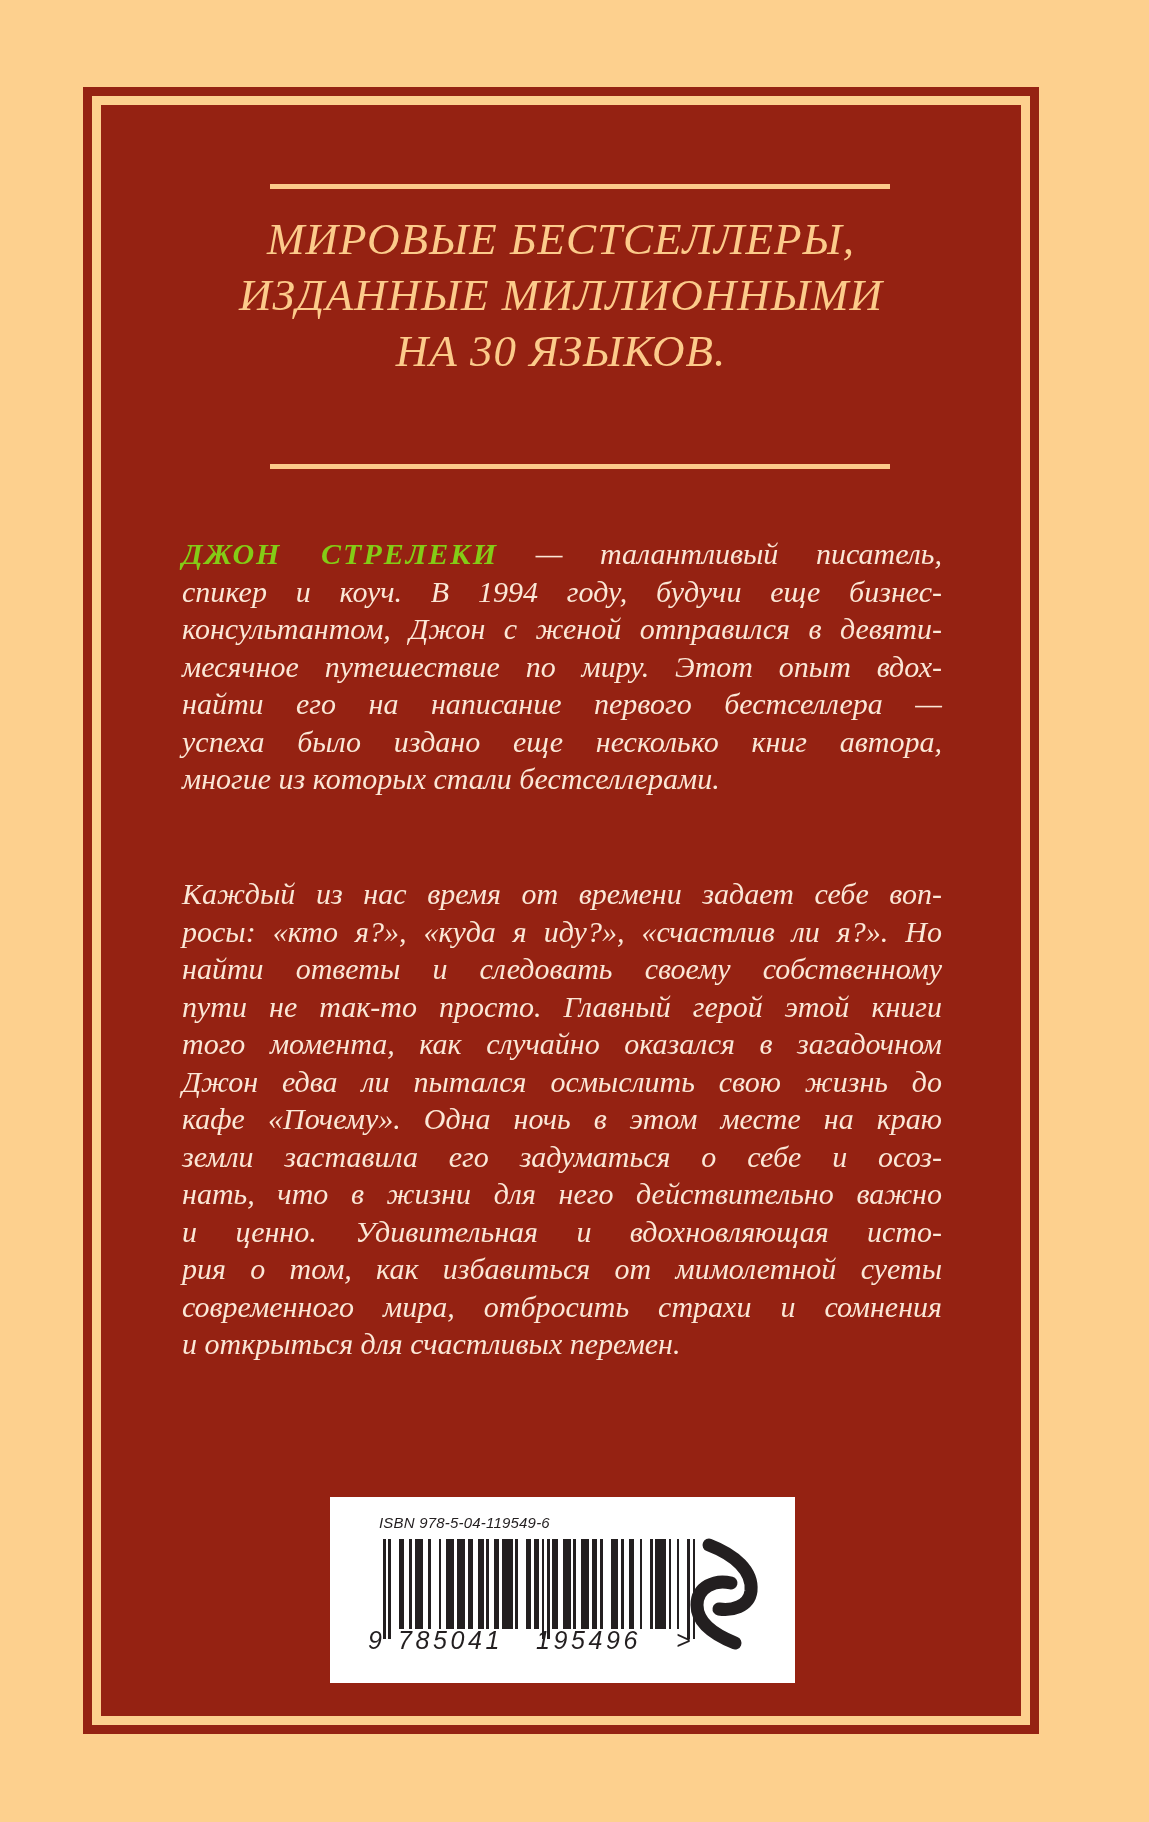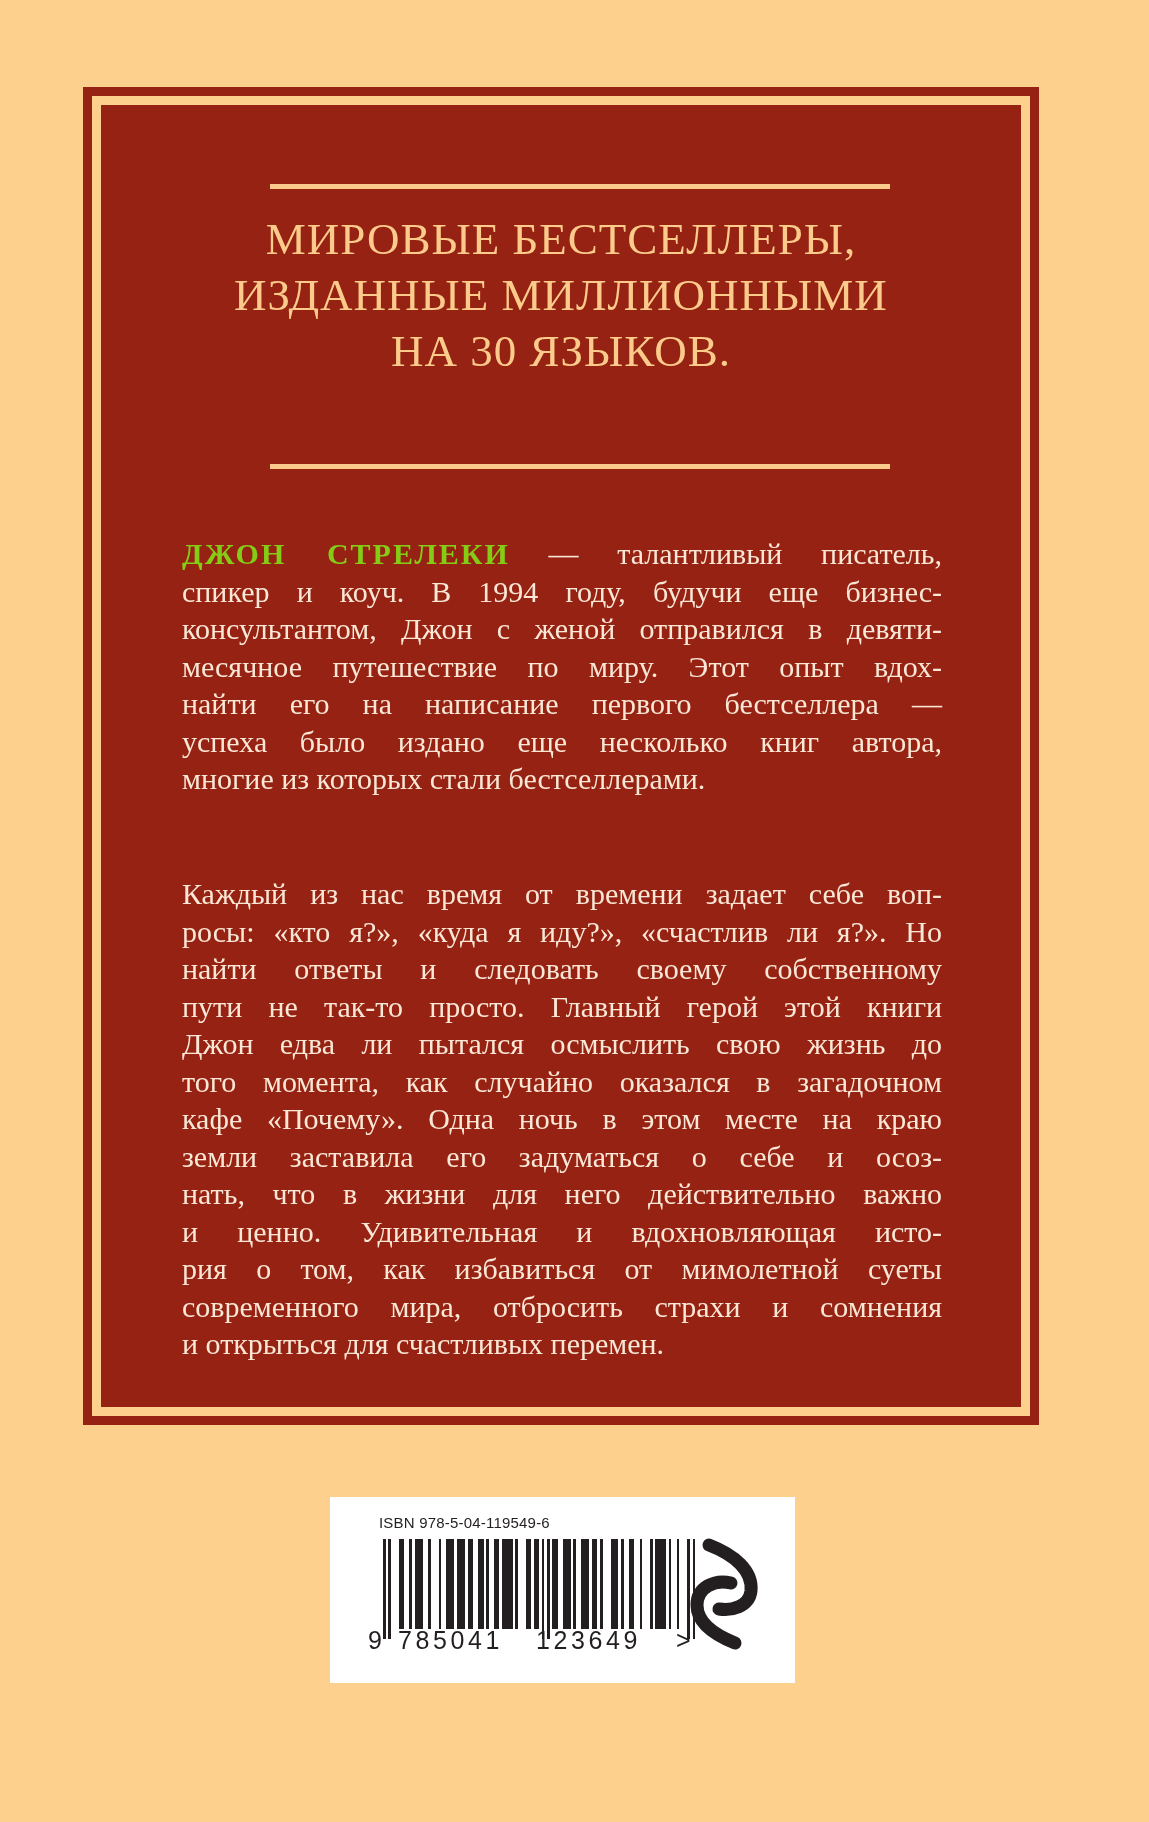--- a/index.html
+++ b/index.html
@@ -4,23 +4,24 @@
 <style>
   html, body { margin: 0; padding: 0; }
   body {
     width: 1149px; height: 1822px;
     background: #fdd08e;
     position: relative; overflow: hidden;
     font-family: "DejaVu Serif", "Liberation Serif", serif;
   }
   .outer-frame {
     position: absolute; left: 83px; top: 87px;
-    width: 956px; height: 1338px;
+    width: 956px; height: 1647px;
     background: #952212;
     box-sizing: border-box;
+    font-style: italic;
   }
   .cream-stripe {
     position: absolute; left: 9px; top: 9px; right: 9px; bottom: 9px;
     background: #fdd08e;
   }
   .inner-panel {
     position: absolute; left: 18px; top: 18px; right: 18px; bottom: 18px;
     background: #952212;
   }
   .rule {
@@ -108,22 +109,22 @@
       <span class="line">найти его на написание первого бестселлера —</span>
       <span class="line">успеха было издано еще несколько книг автора,</span>
       <span class="line last">многие из которых стали бестселлерами.</span>
     </div>
 
     <div class="body-text p2">
       <span class="line">Каждый из нас время от времени задает себе воп-</span>
       <span class="line">росы: «кто я?», «куда я иду?», «счастлив ли я?». Но</span>
       <span class="line">найти ответы и следовать своему собственному</span>
       <span class="line">пути не так-то просто. Главный герой этой книги</span>
+      <span class="line">того момента, как случайно оказался в загадочном</span>
       <span class="line">Джон едва ли пытался осмыслить свою жизнь до</span>
-      <span class="line">того момента, как случайно оказался в загадочном</span>
       <span class="line">кафе «Почему». Одна ночь в этом месте на краю</span>
       <span class="line">земли заставила его задуматься о себе и осоз-</span>
       <span class="line">нать, что в жизни для него действительно важно</span>
       <span class="line">и ценно. Удивительная и вдохновляющая исто-</span>
       <span class="line">рия о том, как избавиться от мимолетной суеты</span>
       <span class="line">современного мира, отбросить страхи и сомнения</span>
       <span class="line last">и открыться для счастливых перемен.</span>
     </div>
 
     <div class="isbn-box">
@@ -196,21 +197,21 @@
           <span style="width: 2.65px; background: rgb(35, 31, 32);"></span>
           <span style="width: 7.95px; background: transparent;"></span>
           <span class="guard" style="width: 2.65px; background: rgb(35, 31, 32);"></span>
           <span class="guard" style="width: 2.65px; background: transparent;"></span>
           <span class="guard" style="width: 2.65px; background: rgb(35, 31, 32);"></span>
         </div>
       <div class="barcode-digits">
         <span style="width:30px">9</span>
         <span style="width:128px; letter-spacing:3.6px">785041</span>
         <span style="width:10px"></span>
-        <span style="width:128px; letter-spacing:3.6px">123649</span>
+        <span style="width:128px; letter-spacing:3.6px">195496</span>
         <span style="width:12px"></span>
         <span>&gt;</span>
       </div>
       <svg class="logo" viewBox="0 0 80 120">
         <path d="M24 12 C50 22, 68 38, 66 58 C64 74, 46 78, 34 76" fill="none" stroke="#231f20" stroke-width="13" stroke-linecap="round"></path>
         <path d="M46 50 C30 46, 12 54, 12 72 C12 90, 30 102, 50 110" fill="none" stroke="#231f20" stroke-width="13" stroke-linecap="round"></path>
       </svg>
     </div>
 
   </div>

